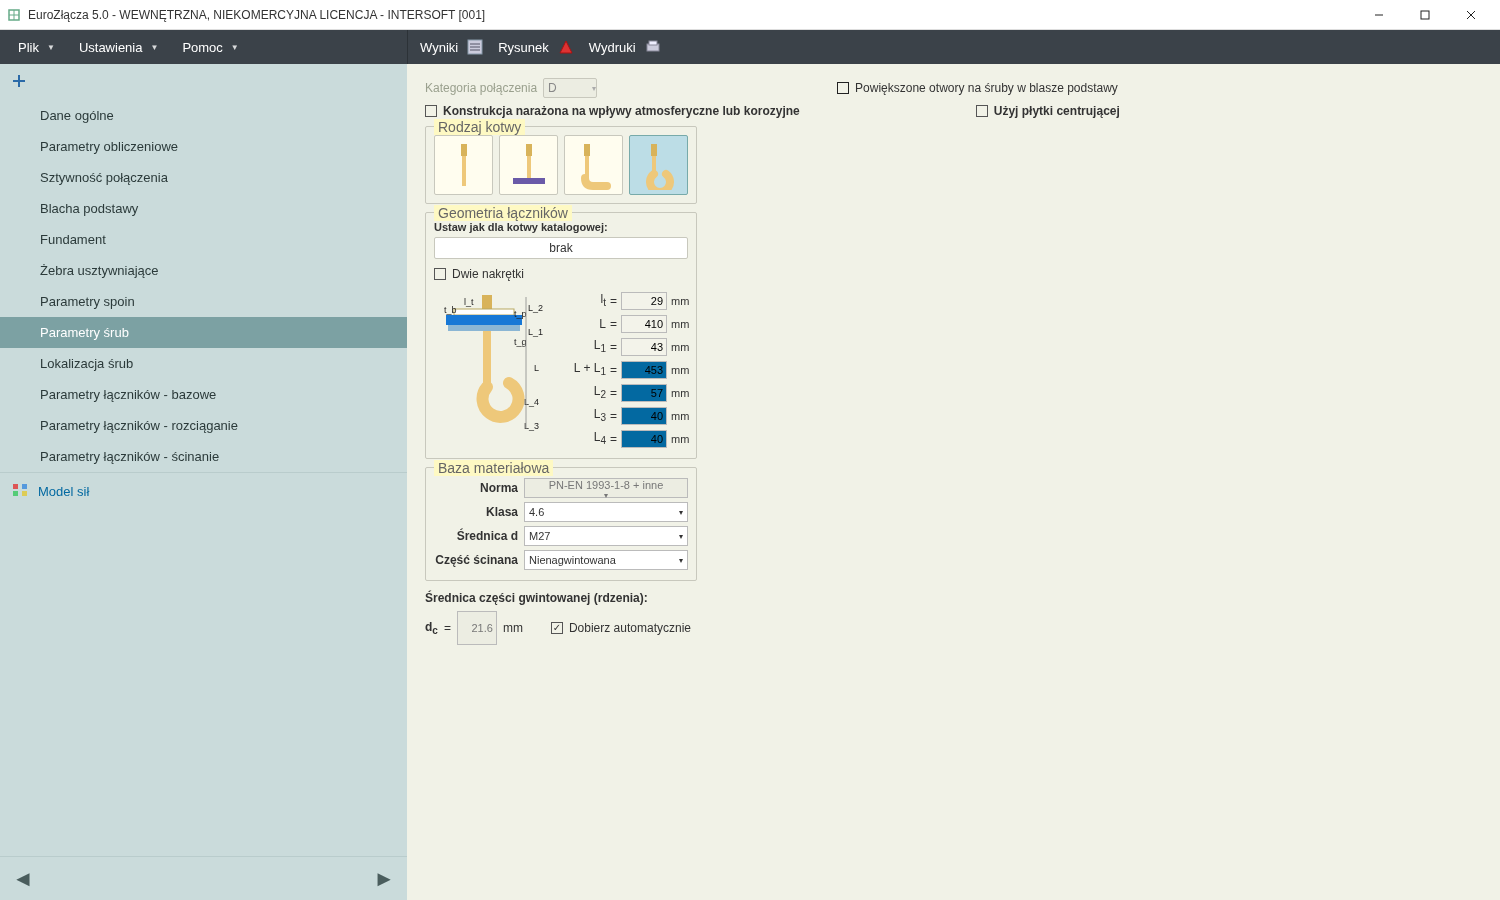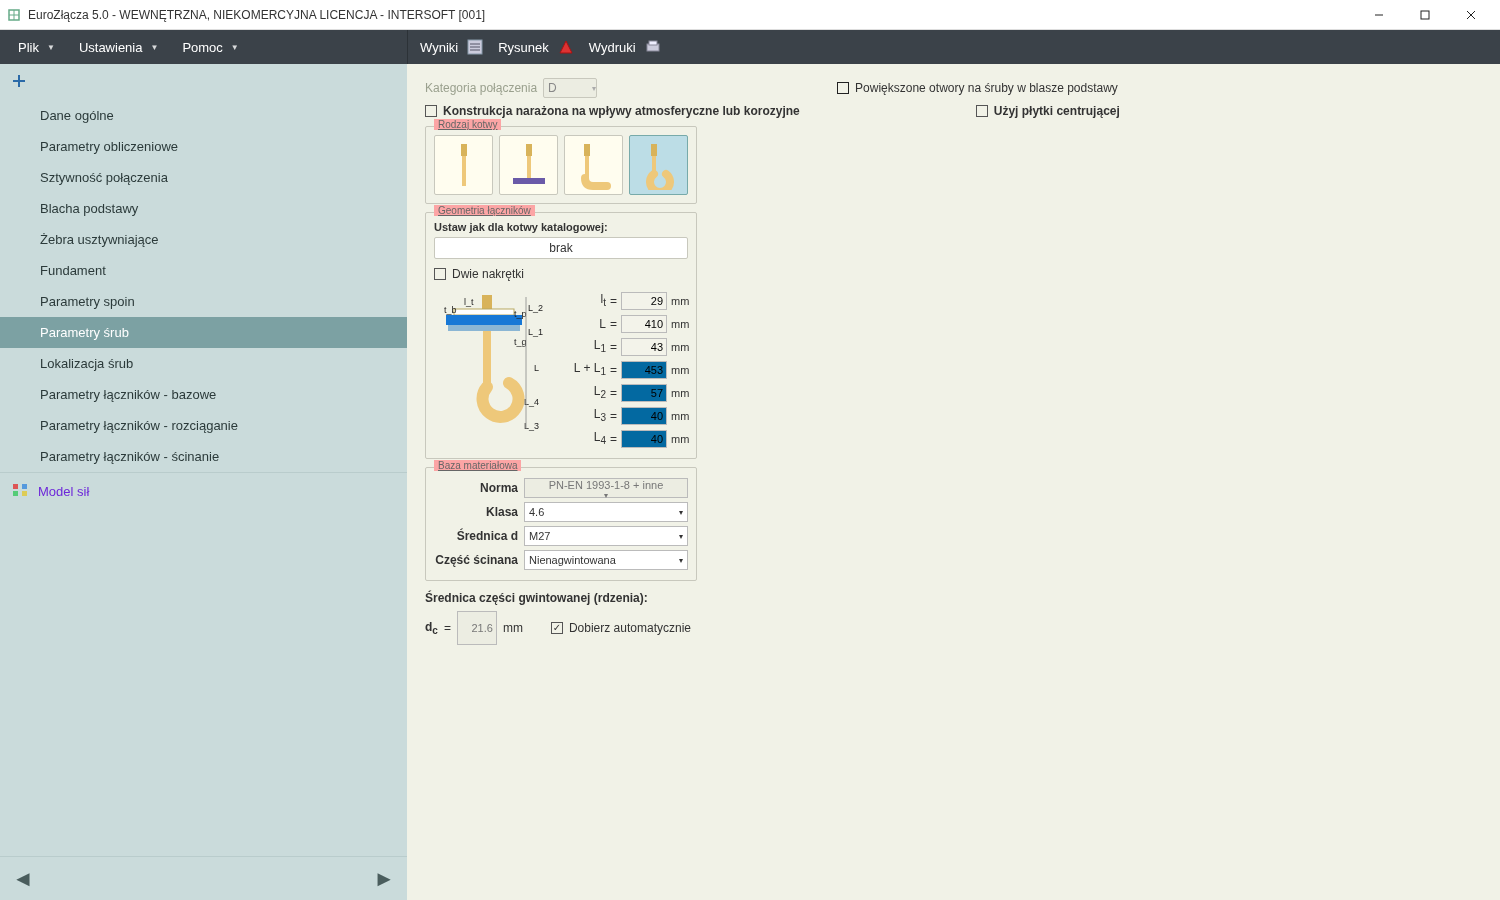--- a/index.html
+++ b/index.html
@@ -18,35 +18,35 @@
   .tbtn { display: flex; align-items: center; gap: 8px; font-size: 13px; }
   .tbtn .ic { width: 18px; height: 18px; display:inline-flex; align-items:center; justify-content:center; }
 
   .body { display: flex; height: calc(900px - 30px - 34px); }
   .sidebar { width: 407px; background: #cadbdb; display: flex; flex-direction: column; position: relative; }
   .side-header { background: #cadbdb; padding: 10px 12px; display: flex; align-items: center; gap: 10px; color: #093a6b; font-size: 13px; }
   .side-header .hicon { width: 16px; height: 16px; }
   .nav { flex: 0 0 auto; }
   .nav-item { padding: 8px 12px 8px 40px; font-size: 13px; color: #2b3a3a; cursor: default; }
   .nav-item.selected { background: #7ca1a3; color: #fff; }
-  .model-row { background: #cadbdb; padding: 10px 12px; display: flex; align-items: center; gap: 10px; font-size: 13px; color: #6d28d9; border-top: 1px solid #b9cccc; }
+  .model-row { background: #cadbdb; padding: 10px 12px; display: flex; align-items: center; gap: 10px; font-size: 13px; color: #0369a1; border-top: 1px solid #b9cccc; }
   .side-footer { position: absolute; bottom: 0; left: 0; right: 0; height: 44px; background: #cadbdb; display: flex; align-items:center; justify-content: space-between; padding: 0 12px; border-top: 1px solid #b9cccc; }
   .arrow { font-size: 22px; color: #4a5d5d; }
 
   .main { flex: 1; background: #f1f2e7; padding: 14px 18px; overflow: auto; position: relative; }
   .toprow { display: flex; gap: 40px; align-items: center; margin-bottom: 6px;}
   .cat-label { color: #9aa08e; font-size: 12px; }
   .cat-select { width: 54px; height: 20px; border: 1px solid #c8c8bd; background: #ecede2; color: #888; font-size: 12px; padding-left:4px; border-radius:2px; display:inline-flex; align-items:center; justify-content:space-between; }
   .chk { display: flex; align-items: center; gap: 6px; font-size: 12px; }
   .chk .box { width: 12px; height: 12px; border: 1px solid #555; display:inline-flex; align-items:center; justify-content:center; font-size:10px; line-height:10px; }
   .chk.bold { font-weight: 700; justify-content: flex-end; }
   .chk.darkbox .box { border-color:#222; }
 
   .fieldset { border: 1px solid #c8c8bd; border-radius: 2px; margin-top: 8px; padding: 8px; position: relative; width: 272px; }
-  .legend { position: absolute; top: -8px; left: 8px; background: #fca5a5; padding: 0 4px; font-size: 10px; color: #666; text-decoration: underline; }
+  .legend { position: absolute; top: -8px; left: 8px; background: #fef9c3; padding: 0 4px; font-size: 14px; color: #666; }
   .anchor-row { display:flex; gap:6px; }
   .anchor-opt { width:60px; height:60px; border:1px solid #c8c8bd; background:#fffdef; display:flex; align-items:center; justify-content:center; border-radius:2px; }
   .anchor-opt.sel { background:#bcdde6; border-color:#7aa; }
 
   .geom-label { font-weight:700; font-size:11px; margin-bottom:4px; }
   .brak-btn { width:100%; height:22px; border:1px solid #c8c8bd; background:#fff; font-size:12px; text-align:center; line-height:20px; border-radius:2px; }
   .dims { display:flex; gap:10px; margin-top:8px; }
   .dims-left { width:126px; height:160px; position:relative; }
   .dims-right { flex:1; }
   .dim-row { display:flex; align-items:center; justify-content:flex-end; gap:4px; height:23px; font-size:12px; }
@@ -148,22 +148,22 @@
             <rect x="6" y="1" width="2" height="12" fill="#2a6aa8"></rect>
             <rect x="1" y="6" width="12" height="2" fill="#2a6aa8"></rect>
           </svg>
       </span>
     </div>
     <div class="nav">
       <div class="nav-item">Dane ogólne</div>
       <div class="nav-item">Parametry obliczeniowe</div>
       <div class="nav-item">Sztywność połączenia</div>
       <div class="nav-item">Blacha podstawy</div>
+      <div class="nav-item">Fundament</div>
       <div class="nav-item">Żebra usztywniające</div>
-      <div class="nav-item">Fundament</div>
       <div class="nav-item">Parametry spoin</div>
       <div class="nav-item selected">Parametry śrub</div>
       <div class="nav-item">Lokalizacja śrub</div>
       <div class="nav-item">Parametry łączników - bazowe</div>
       <div class="nav-item">Parametry łączników - rozciąganie</div>
       <div class="nav-item">Parametry łączników - ścinanie</div>
     </div>
     <div class="model-row">
       <span>
         <svg width="16" height="14">

